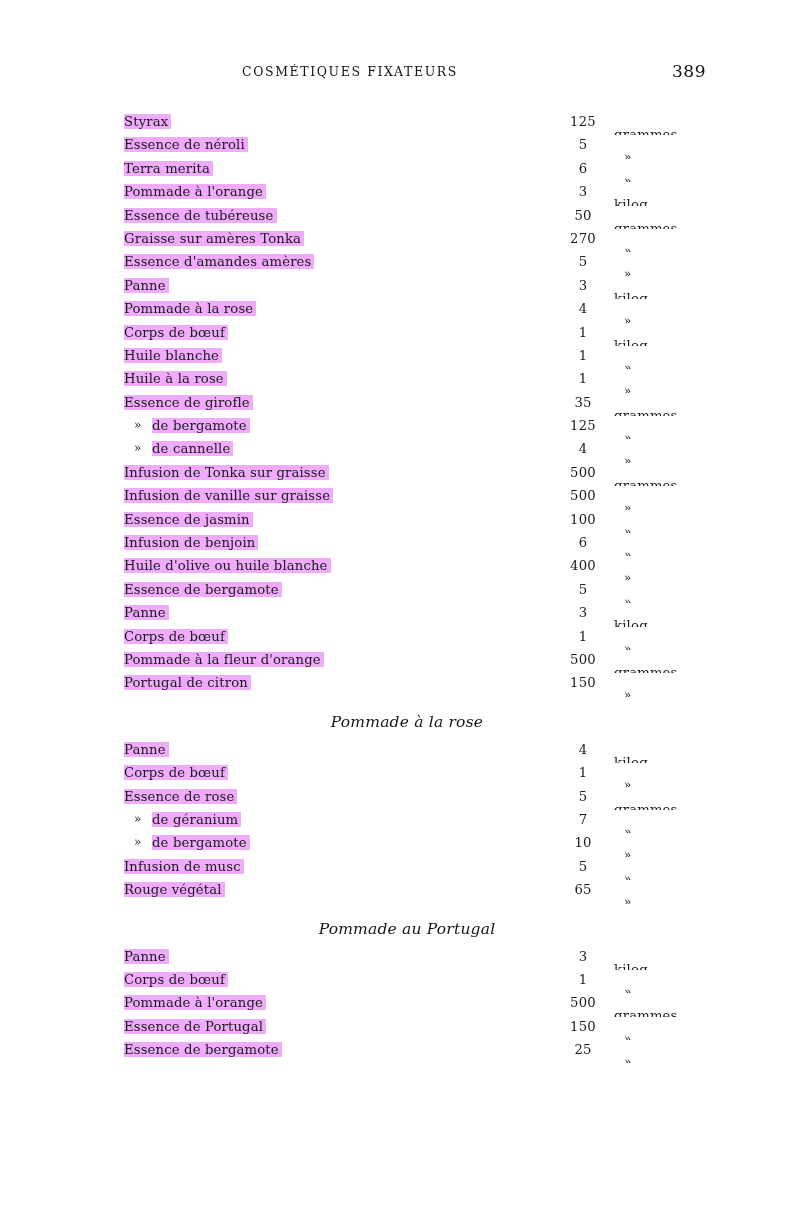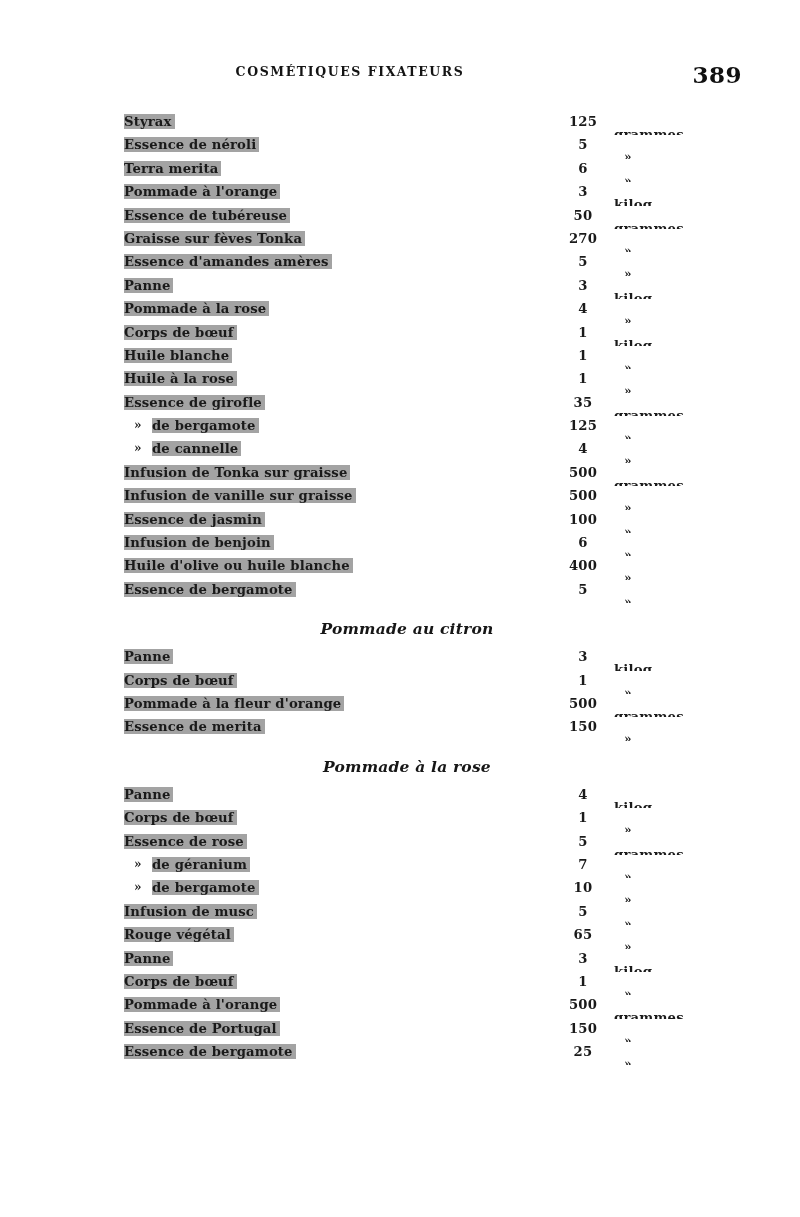--- a/index.html
+++ b/index.html
@@ -13,21 +13,20 @@
     font-family: "DejaVu Serif", serif;
     color: #1a1a1a;
     position: relative;
     overflow: hidden;
   }
   .page {
     position: absolute;
     left: 0; top: 0;
     width: 800px;
     height: 1004px;
-    font-weight: bold;
   }
   
   .runhead {
     position: absolute;
     left: 0;
     top: 64px;
     width: 800px;
     height: 22px;
   }
   .runhead-title {
@@ -39,22 +38,22 @@
     font-size: 12.5px;
     letter-spacing: 1.6px;
     font-family: "DejaVu Serif", serif;
     color: #141414;
   }
   .runhead-folio {
     position: absolute;
     left: 672px;
     top: -3px;
     width: 70px;
-    text-align: right;
-    font-size: 23px;
+    text-align: left;
+    font-size: 17px;
     letter-spacing: 0.5px;
     color: #111;
   }
   
   .col {
     position: absolute;
     left: 124px;
     top: 112px;
     width: 566px;
   }
@@ -76,21 +75,21 @@
     position: relative;
     height: 23.4px;
     font-size: 13.2px;
     white-space: nowrap;
     overflow: hidden;
   }
   .nm {
     position: absolute;
     left: 0;
     top: 2px;
-    background: #a3a3a3;
+    background: #f0abfc;
     padding-right: 3px;
     letter-spacing: 0.15px;
   }
   .nm.ind {
     left: 28px;
   }
   .dsym {
     position: absolute;
     left: 10px;
     top: 2px;
@@ -168,21 +167,21 @@
           <span class="unit">kilog.</span>
         </li>
         <li class="item">
           <span class="dots" style="left: 2px; width: 428px;">......................................................................................................................................................</span>
           <span class="nm">Essence de tubéreuse</span>
           <span class="qty">50</span>
           <span class="unit">grammes</span>
         </li>
         <li class="item">
           <span class="dots" style="left: 2px; width: 428px;">......................................................................................................................................................</span>
-          <span class="nm">Graisse sur fèves Tonka</span>
+          <span class="nm">Graisse sur amères Tonka</span>
           <span class="qty">270</span>
           <span class="unit dsymu">»</span>
         </li>
         <li class="item">
           <span class="dots" style="left: 2px; width: 428px;">......................................................................................................................................................</span>
           <span class="nm">Essence d'amandes amères</span>
           <span class="qty">5</span>
           <span class="unit dsymu">»</span>
         </li>
       </ul>
@@ -269,21 +268,20 @@
           <span class="qty">400</span>
           <span class="unit dsymu">»</span>
         </li>
         <li class="item">
           <span class="dots" style="left: 2px; width: 428px;">......................................................................................................................................................</span>
           <span class="nm">Essence de bergamote</span>
           <span class="qty">5</span>
           <span class="unit dsymu">»</span>
         </li>
       </ul>
-      <div class="section-title">Pommade au citron</div>
       <ul class="items">
         <li class="item">
           <span class="dots" style="left: 2px; width: 428px;">......................................................................................................................................................</span>
           <span class="nm">Panne</span>
           <span class="qty">3</span>
           <span class="unit">kilog.</span>
         </li>
         <li class="item">
           <span class="dots" style="left: 2px; width: 428px;">......................................................................................................................................................</span>
           <span class="nm">Corps de bœuf</span>
@@ -291,21 +289,21 @@
           <span class="unit dsymu">»</span>
         </li>
         <li class="item">
           <span class="dots" style="left: 2px; width: 428px;">......................................................................................................................................................</span>
           <span class="nm">Pommade à la fleur d'orange</span>
           <span class="qty">500</span>
           <span class="unit">grammes</span>
         </li>
         <li class="item">
           <span class="dots" style="left: 2px; width: 428px;">......................................................................................................................................................</span>
-          <span class="nm">Essence de merita</span>
+          <span class="nm">Portugal de citron</span>
           <span class="qty">150</span>
           <span class="unit dsymu">»</span>
         </li>
       </ul>
       <div class="section-title">Pommade à la rose</div>
       <ul class="items">
         <li class="item">
           <span class="dots" style="left: 2px; width: 428px;">......................................................................................................................................................</span>
           <span class="nm">Panne</span>
           <span class="qty">4</span>
@@ -343,20 +341,21 @@
           <span class="qty">5</span>
           <span class="unit dsymu">»</span>
         </li>
         <li class="item">
           <span class="dots" style="left: 2px; width: 428px;">......................................................................................................................................................</span>
           <span class="nm">Rouge végétal</span>
           <span class="qty">65</span>
           <span class="unit dsymu">»</span>
         </li>
       </ul>
+      <div class="section-title">Pommade au Portugal</div>
       <ul class="items">
         <li class="item">
           <span class="dots" style="left: 2px; width: 428px;">......................................................................................................................................................</span>
           <span class="nm">Panne</span>
           <span class="qty">3</span>
           <span class="unit">kilog.</span>
         </li>
         <li class="item">
           <span class="dots" style="left: 2px; width: 428px;">......................................................................................................................................................</span>
           <span class="nm">Corps de bœuf</span>

